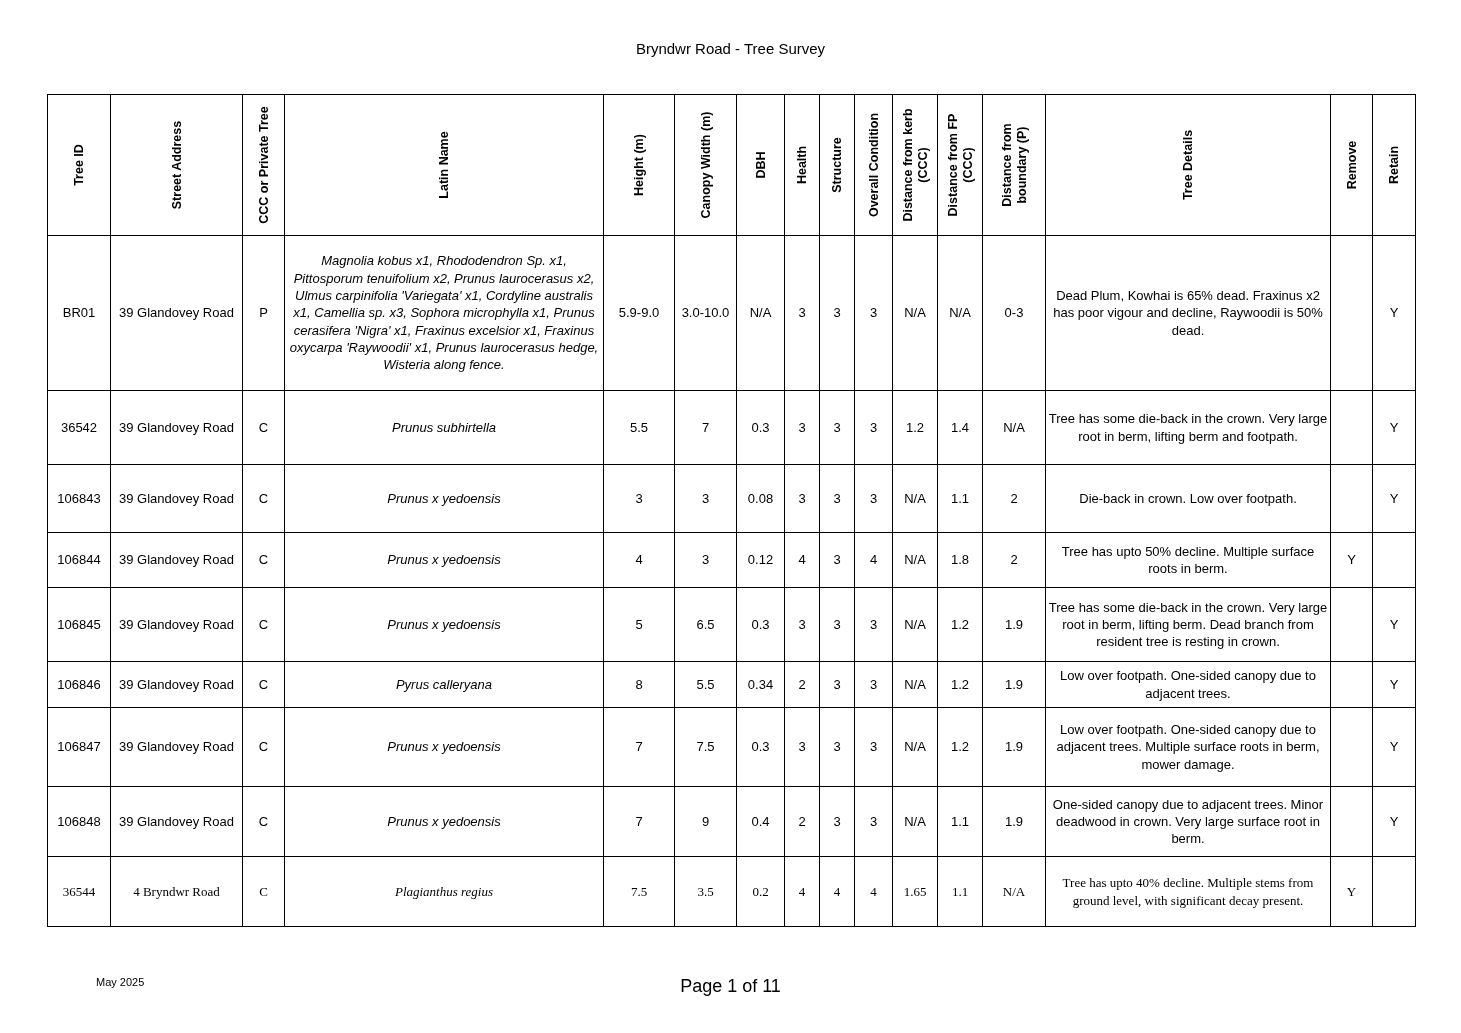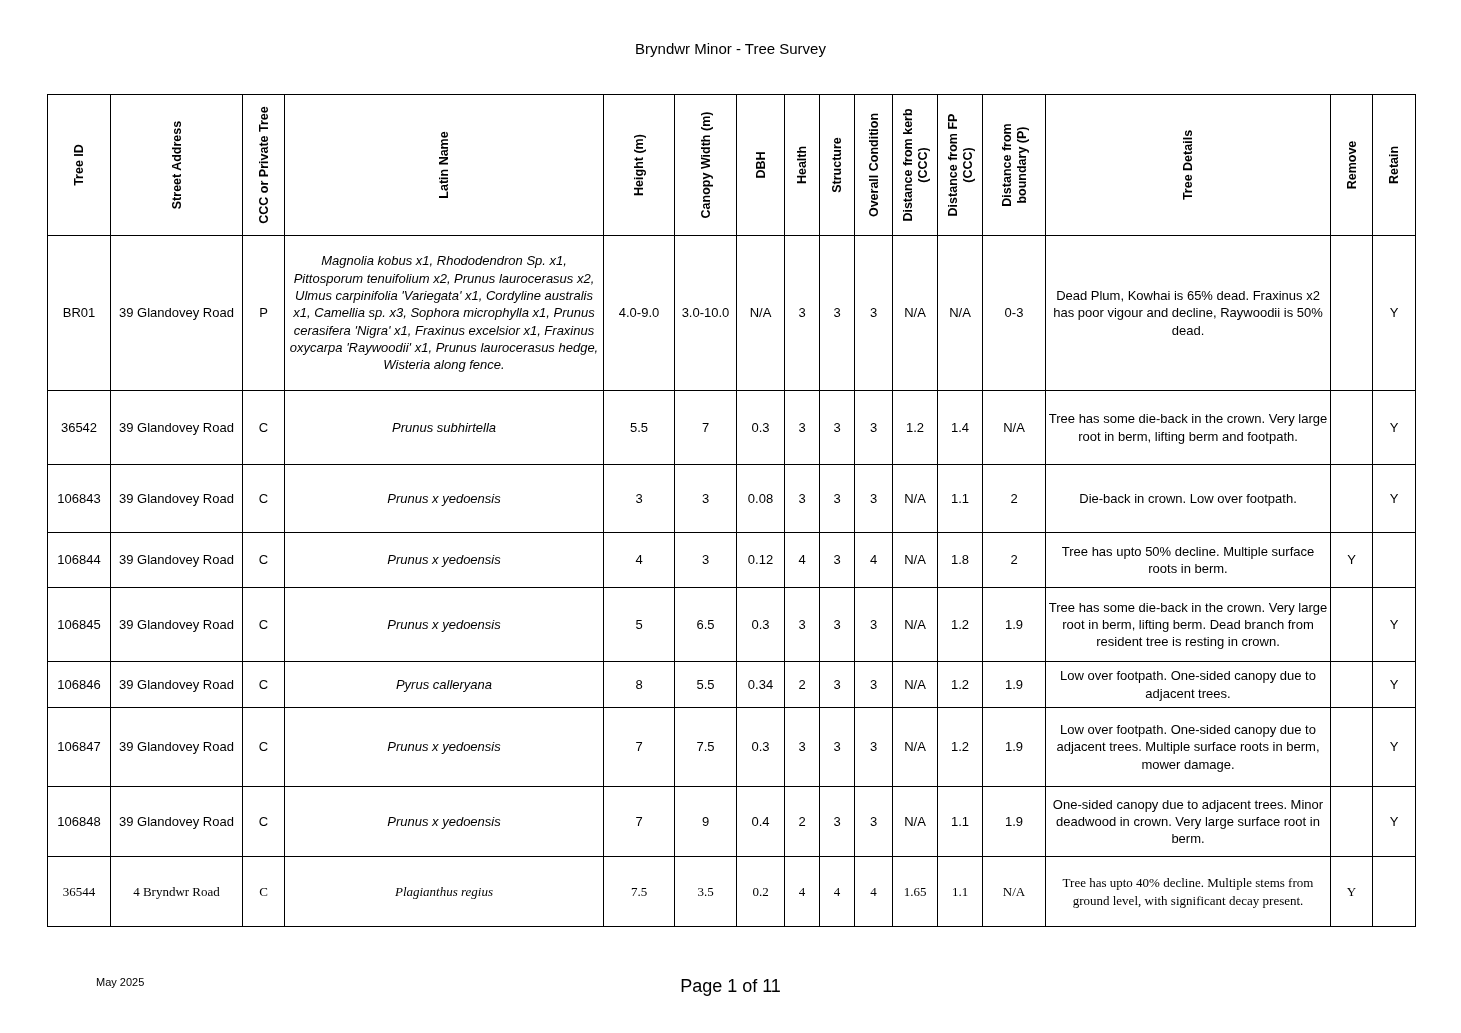--- a/index.html
+++ b/index.html
@@ -10,21 +10,21 @@
     table.survey thead th { height: 140px; font-weight: bold; position: relative; }
     .vhead { position: absolute; left: 50%; top: 50%; transform: translate(-50%, -50%) rotate(-90deg); white-space: nowrap; font-size: 12.5px; line-height: 14.5px; text-align: center; }
     td.latin { font-style: italic; padding: 0 4px; }
     td.details { padding: 0 2px; }
     .footer-left { position: absolute; left: 96px; top: 976px; font-size: 11px; }
     .footer-center { position: absolute; left: 0; width: 1461px; top: 976px; text-align: center; font-size: 18px; }
   </style>
 </head>
 <body>
 
-<div class="title">Bryndwr Minor - Tree Survey</div>
+<div class="title">Bryndwr Road - Tree Survey</div>
 
 <table class="survey">
   <colgroup>
     <col style="width:63px">
     <col style="width:132px">
     <col style="width:42px">
     <col style="width:319px">
     <col style="width:71px">
     <col style="width:62px">
     <col style="width:48px">
@@ -89,21 +89,21 @@
           <div class="vhead">Retain</div>
         </th>
     </tr>
   </thead>
   <tbody id="survey-body">
       <tr style="height: 155px;">
         <td>BR01</td>
         <td>39 Glandovey Road</td>
         <td>P</td>
         <td class="latin">Magnolia kobus x1, Rhododendron Sp. x1, Pittosporum tenuifolium x2, Prunus laurocerasus x2, Ulmus carpinifolia 'Variegata' x1, Cordyline australis x1, Camellia sp. x3,  Sophora microphylla x1, Prunus cerasifera 'Nigra' x1, Fraxinus excelsior x1, Fraxinus oxycarpa 'Raywoodii' x1, Prunus laurocerasus hedge, Wisteria along fence.</td>
-        <td>4.0-9.0</td>
+        <td>5.9-9.0</td>
         <td>3.0-10.0</td>
         <td>N/A</td>
         <td>3</td>
         <td>3</td>
         <td>3</td>
         <td>N/A</td>
         <td>N/A</td>
         <td>0-3</td>
         <td class="details">Dead Plum, Kowhai is 65% dead. Fraxinus x2 has poor vigour and decline, Raywoodii is 50% dead.</td>
         <td></td>

